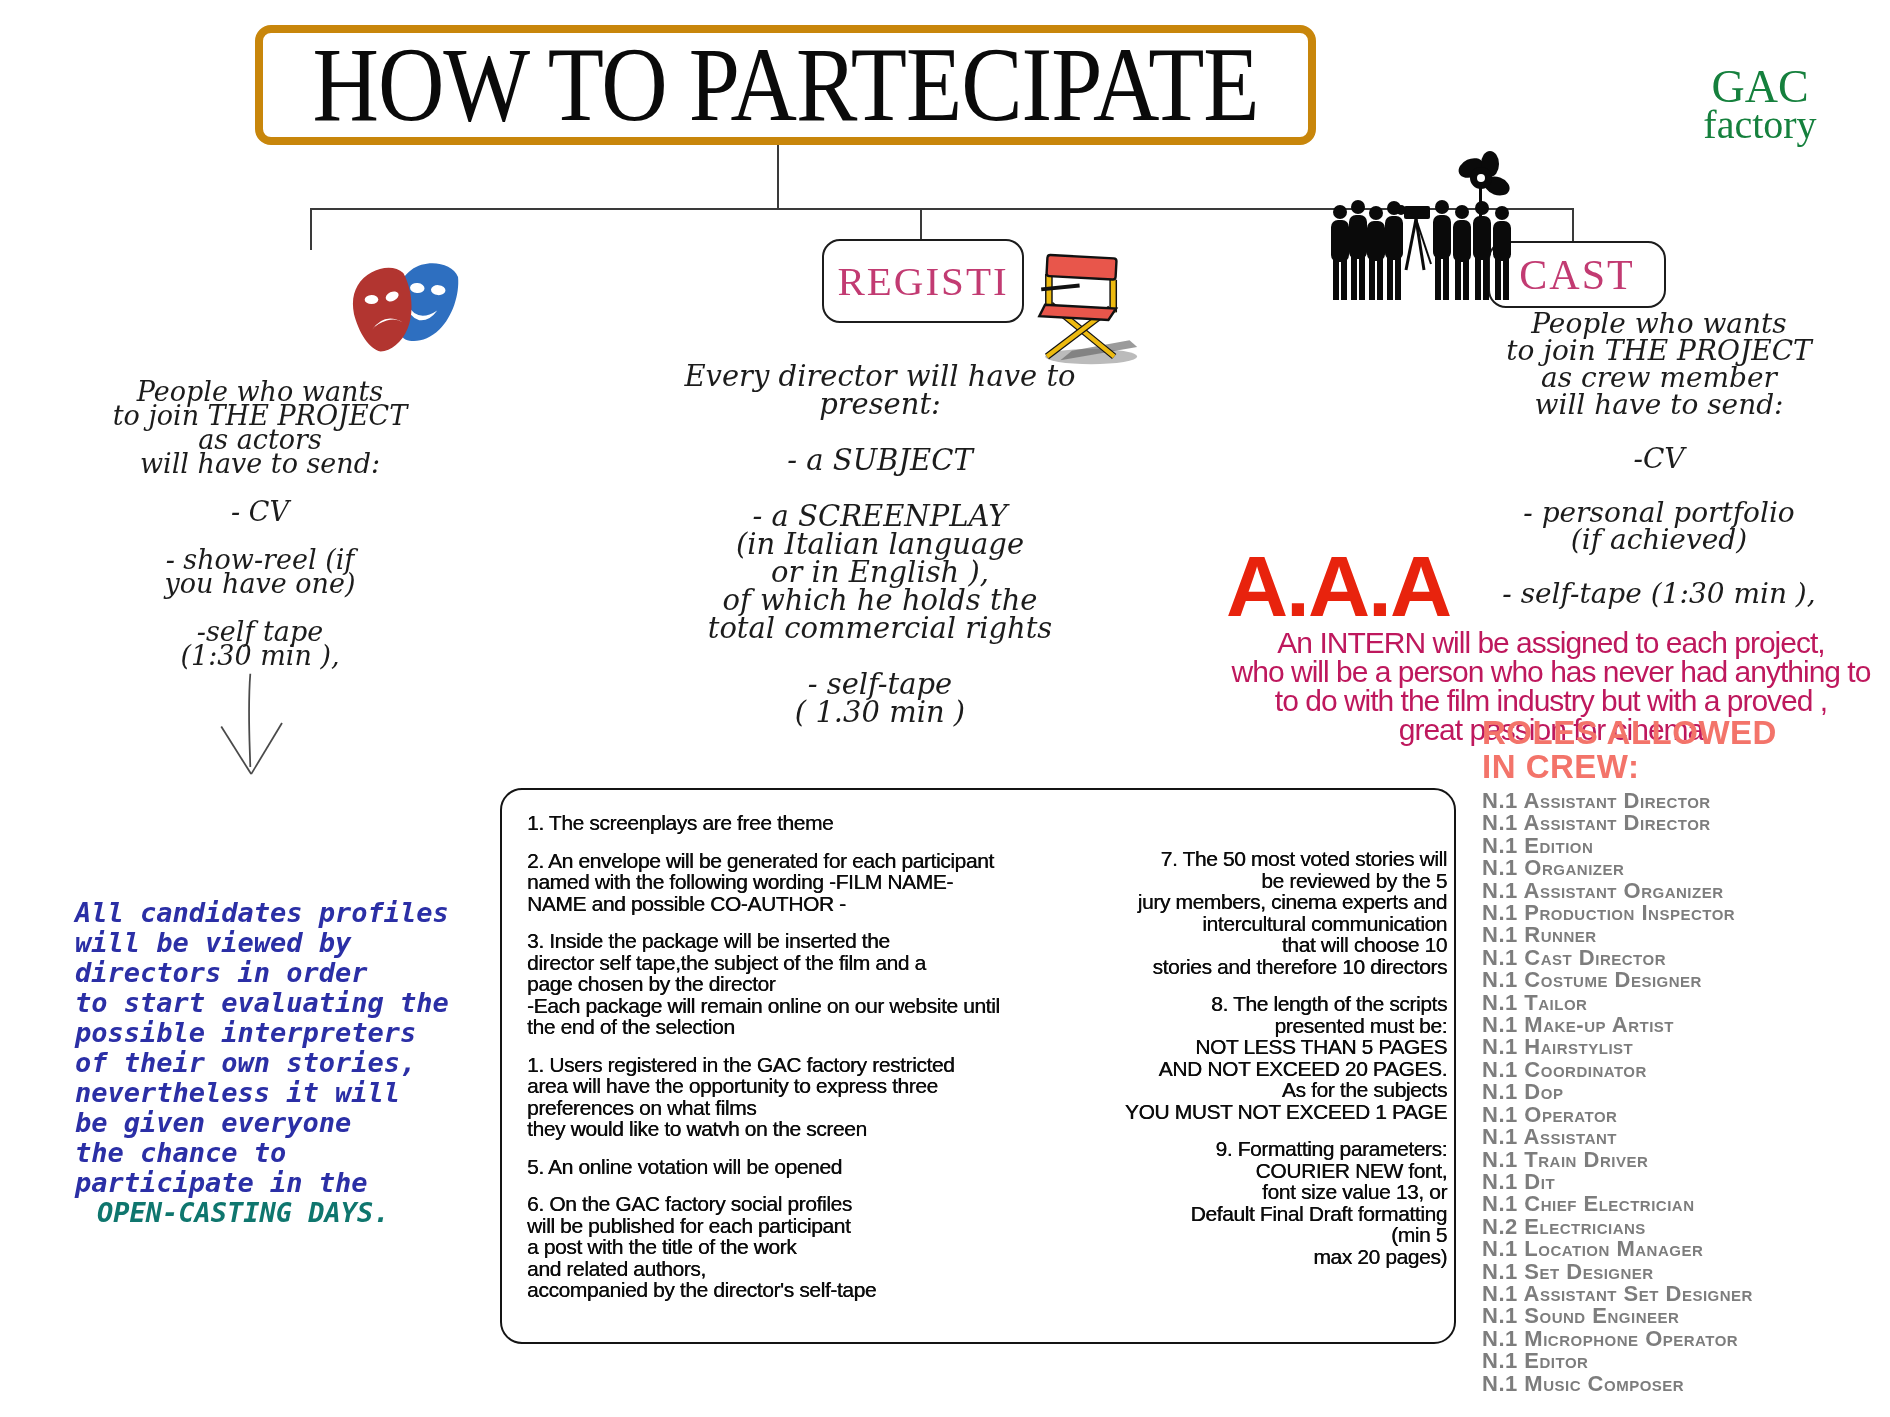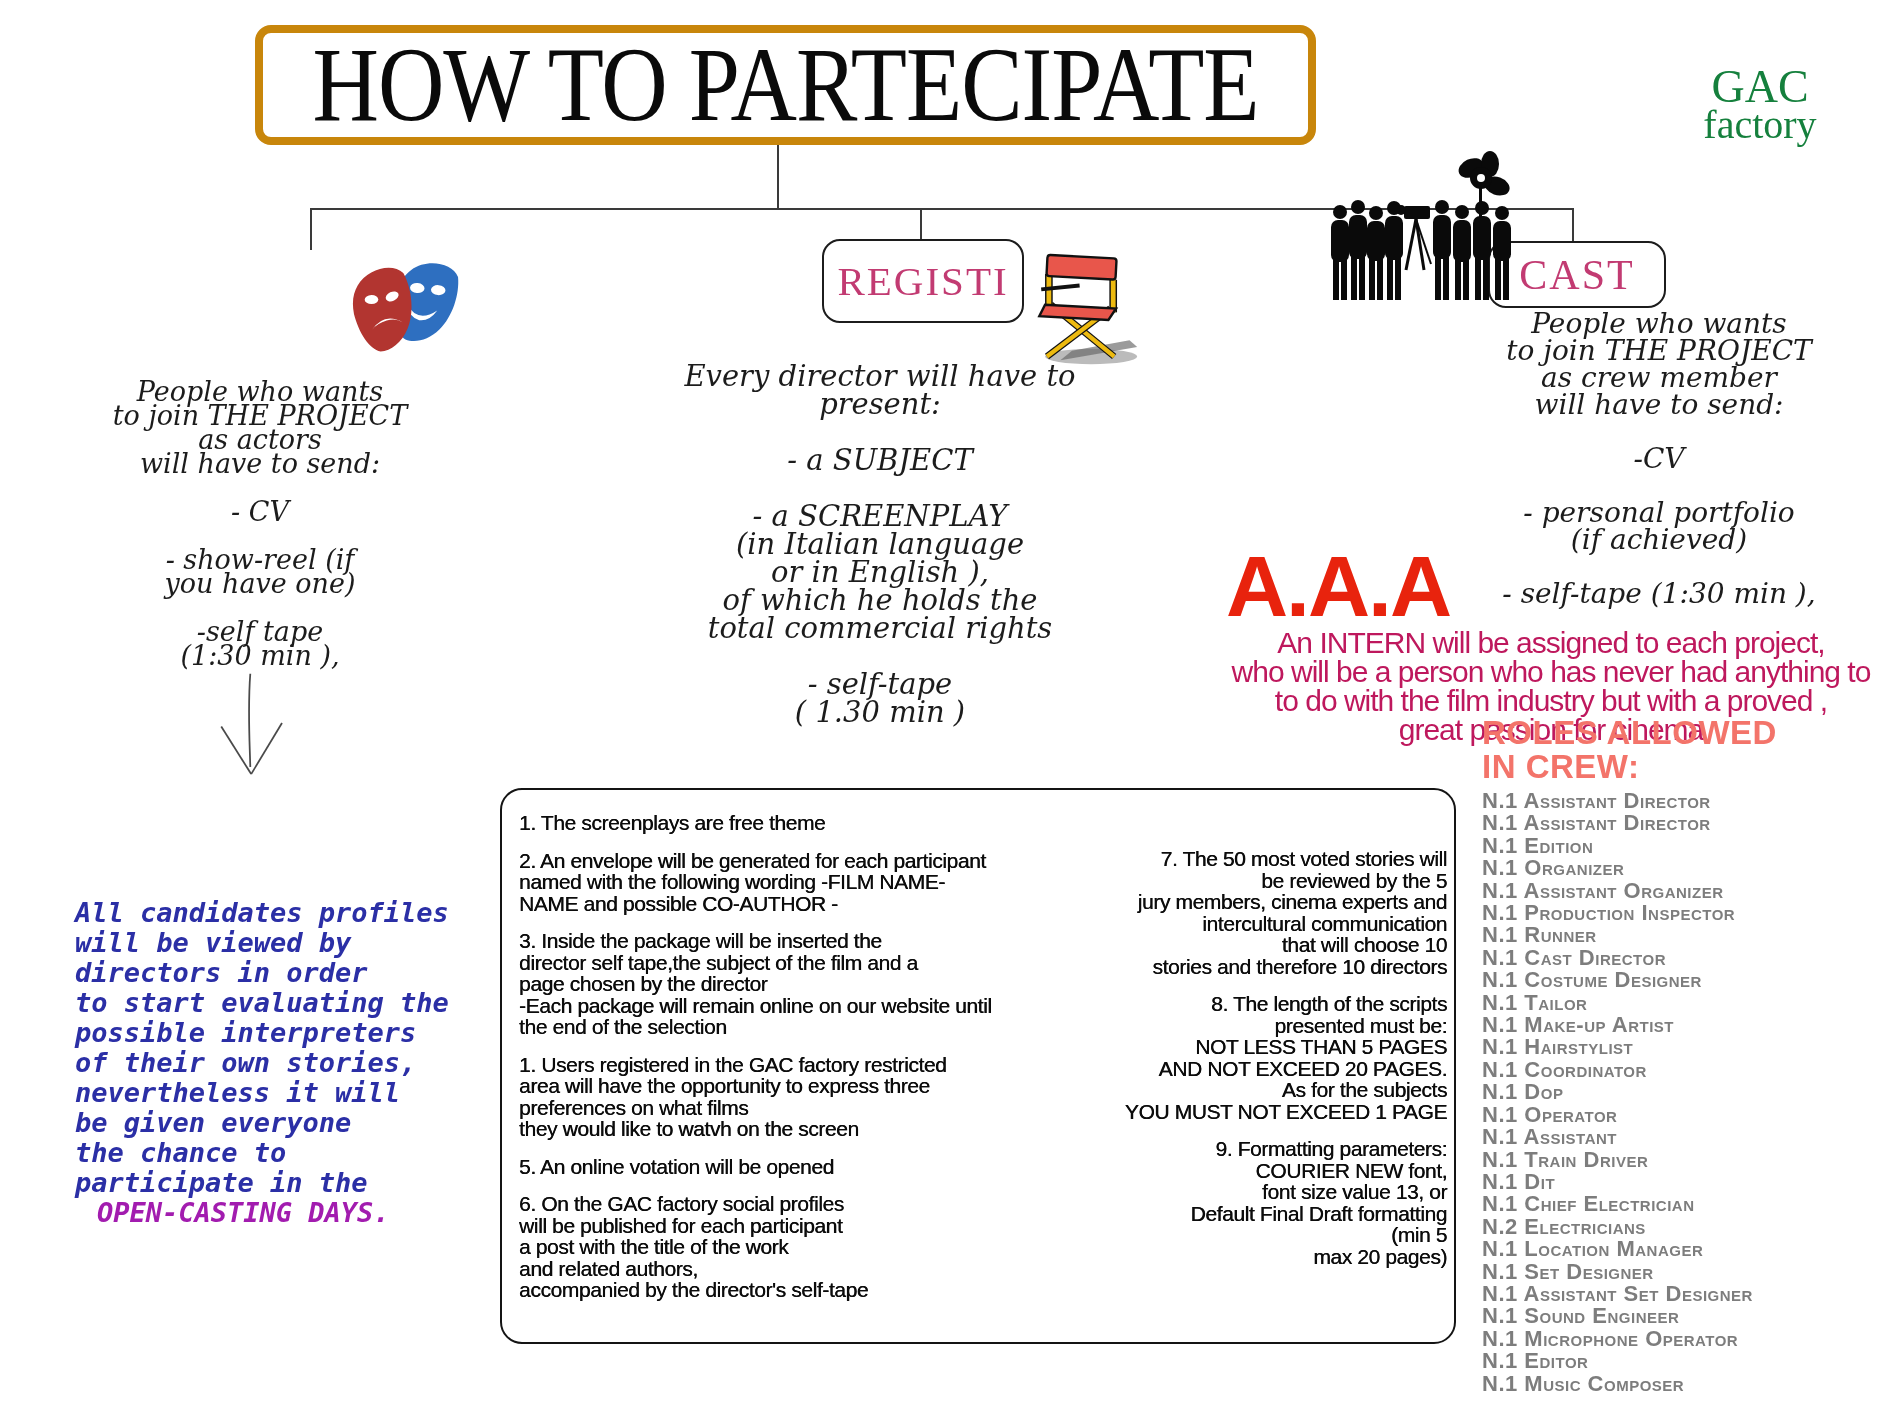--- a/index.html
+++ b/index.html
@@ -40,36 +40,36 @@
 
   
   .script{font-family:"DejaVu Serif",serif;font-style:italic;color:#1c1c1c;text-align:center;}
   .cast-req{left:35px;top:380px;width:450px;font-size:27px;line-height:24px;}
   .registi-req{left:590px;top:362px;width:580px;font-size:29px;line-height:28px;}
   .crew-req{left:1428px;top:310px;width:462px;font-size:28px;line-height:27px;}
 
   
   .cast-note{left:75px;top:898px;width:460px;font-family:"DejaVu Sans Mono",monospace;
              font-weight:bold;font-style:italic;font-size:27px;line-height:30px;color:#2B2FA6;text-align:left;}
-  .cast-note-highlight{margin-left:22px;color:#a21caf;}
+  .cast-note-highlight{margin-left:22px;color:#0f766e;}
 
   
   .aaa{left:1226px;top:548px;font-size:86px;font-weight:bold;color:#E8230D;line-height:0.9;letter-spacing:-2px;}
   .intern{left:1212px;top:628px;width:678px;text-align:center;color:#be185d;
           font-size:30px;line-height:29px;letter-spacing:-1px;font-weight:500;}
 
   
   .roles-heading{left:1482px;top:716px;color:#F3746A;font-weight:bold;font-size:33px;line-height:34px;letter-spacing:0.5px;}
   .roles-list{left:1482px;top:790px;width:408px;color:#7D7D7D;font-weight:bold;font-size:22px;
               line-height:22.4px;font-variant:small-caps;letter-spacing:0.5px;}
 
   
   .rules-box{left:500px;top:788px;width:952px;height:552px;border:2.5px solid #141414;border-radius:22px;background:#fff;}
   .rules{font-size:21px;line-height:21.5px;letter-spacing:-0.4px;color:#0c0c0c;text-shadow:0.35px 0 0 currentColor;}
-  .rules p{margin:0 0 16px 4px;}
+  .rules p{margin:0 0 16px 12px;}
   .rules-left{left:515px;top:812px;width:570px;text-align:left;}
   .rules-right{left:1085px;top:848px;width:362px;text-align:right;}
 
   .icon-svg{display:block;width:100%;height:100%;}
 </style>
 </head>
 <body>
 
 <div class="canvas">
 

